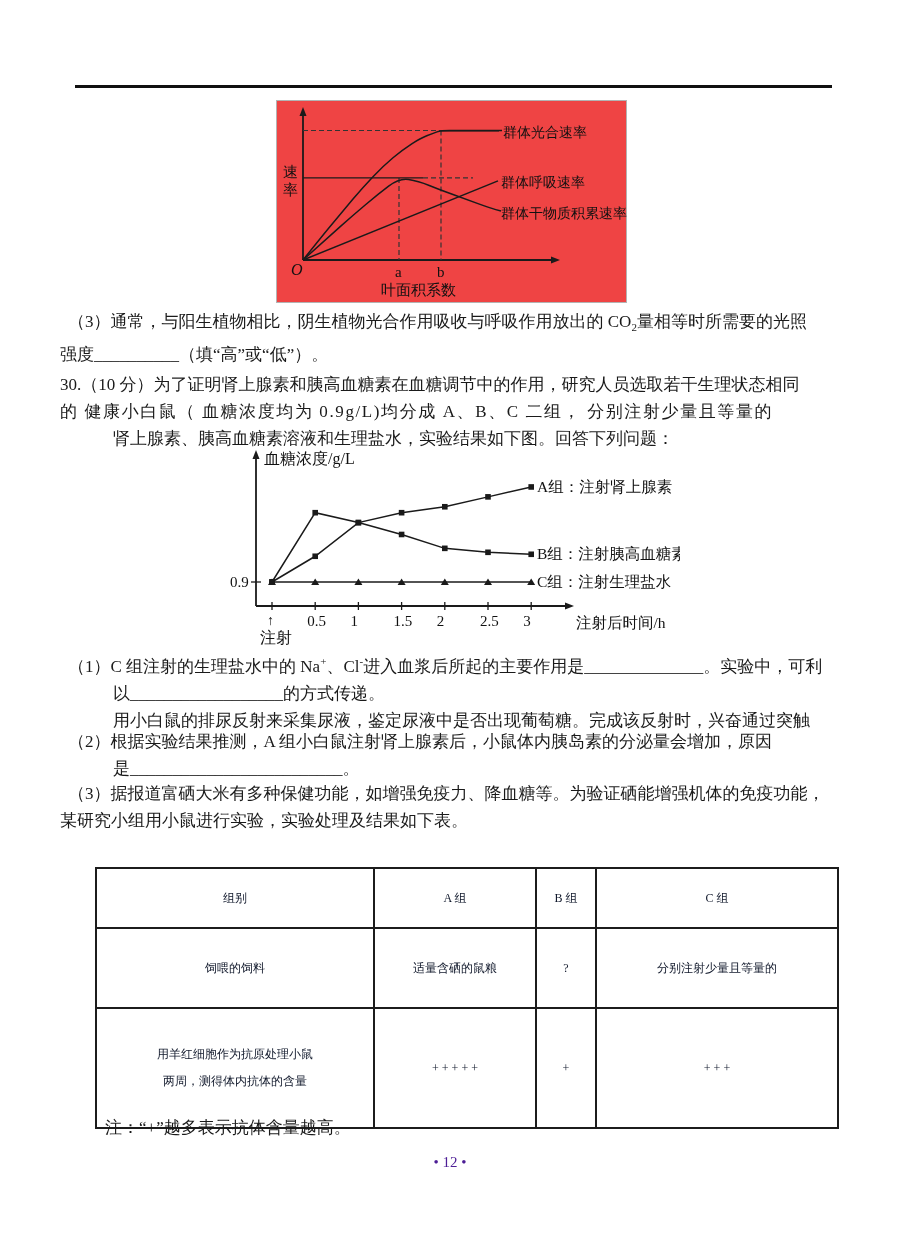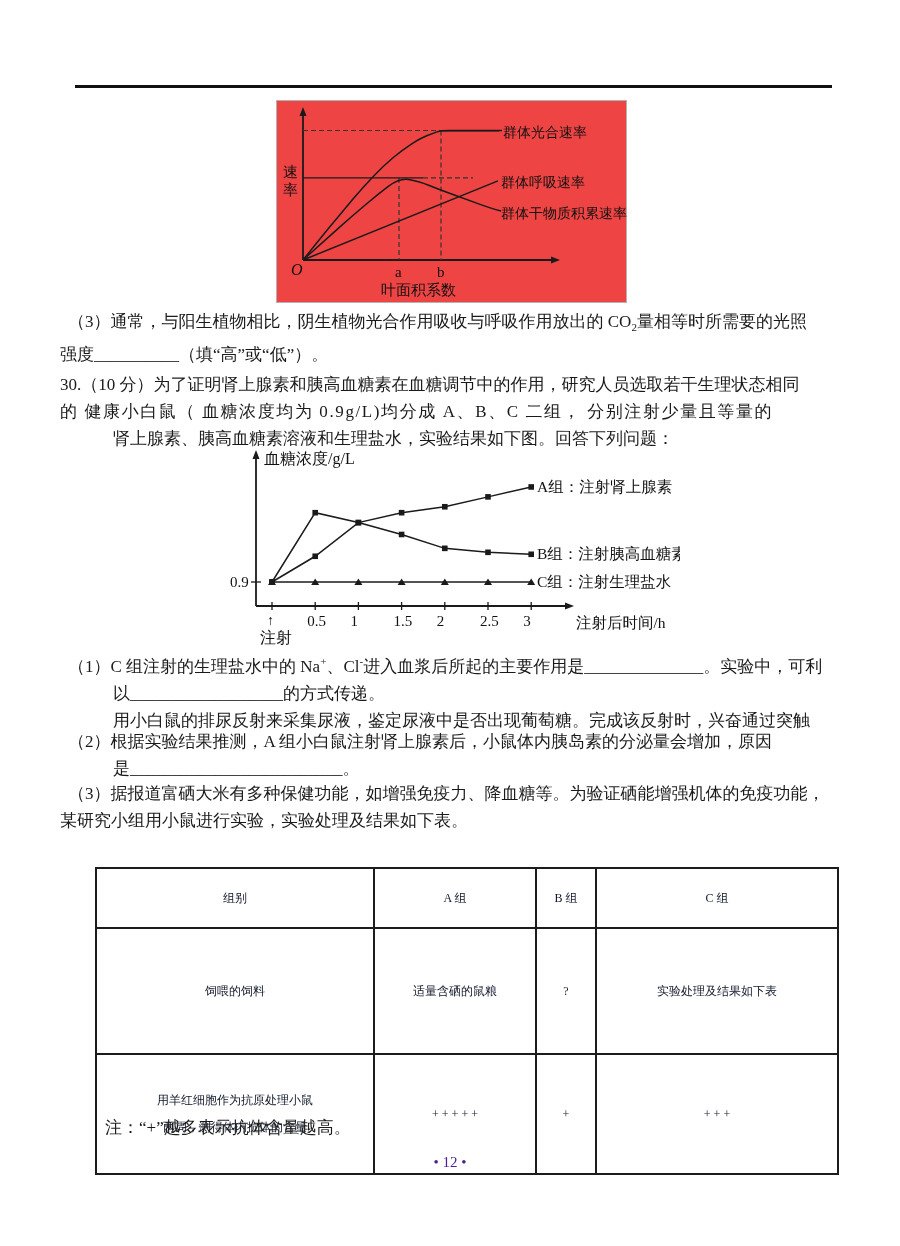--- a/index.html
+++ b/index.html
@@ -23,21 +23,21 @@
   #blk-s1{top:648px;}
   #blk-s2{top:728px;}
   #blk-s3{top:780px;}
   sup,sub{font-size:11px;}
   table.exp{
     position:absolute;left:95px;top:826px;border-collapse:collapse;table-layout:fixed;
     font-size:12px;color:#0f172a;margin-top:41px;
   }
   table.exp td{border:2px solid #1c1c1c;text-align:center;vertical-align:middle;padding:2px 4px;}
   tr.r-head{height:60px;}
-  tr.r-mid{height:126px;}
+  tr.r-mid{height:80px;}
   tr.r-last{height:120px;padding-left:22px;}
   td.c0{width:268px;}
   td.c1{width:152px;}
   td.c2{width:50px;}
   td.c3{width:232px;}
   td.left-cell{text-align:left;padding-left:14px;white-space:pre-line;line-height:27px;}
   .note{left:105px;top:1116px;font-size:17px;}
   .pagenum{left:0;right:0;top:1154px;text-align:center;font-size:15px;color:#4c1d95;}
   svg text{fill:#111;font-family:"Liberation Serif","DejaVu Serif",serif;}
 </style>
@@ -160,21 +160,21 @@
       <tr class="r-head">
     <td class="c0">组别</td>
     <td class="c1">A 组</td>
     <td class="c2">B 组</td>
     <td class="c3">C 组</td>
   </tr>
   <tr class="r-mid">
     <td class="c0">饲喂的饲料</td>
     <td class="c1">适量含硒的鼠粮</td>
     <td class="c2">?</td>
-    <td class="c3">实验处理及结果如下表</td>
+    <td class="c3">分别注射少量且等量的</td>
   </tr>
   <tr class="r-last">
     <td class="c0 left-cell">用羊红细胞作为抗原处理小鼠
 两周，测得体内抗体的含量</td>
     <td class="c1">+ + + + +</td>
     <td class="c2">+</td>
     <td class="c3">+ + +</td>
   </tr>
 </tbody>
   </table>

